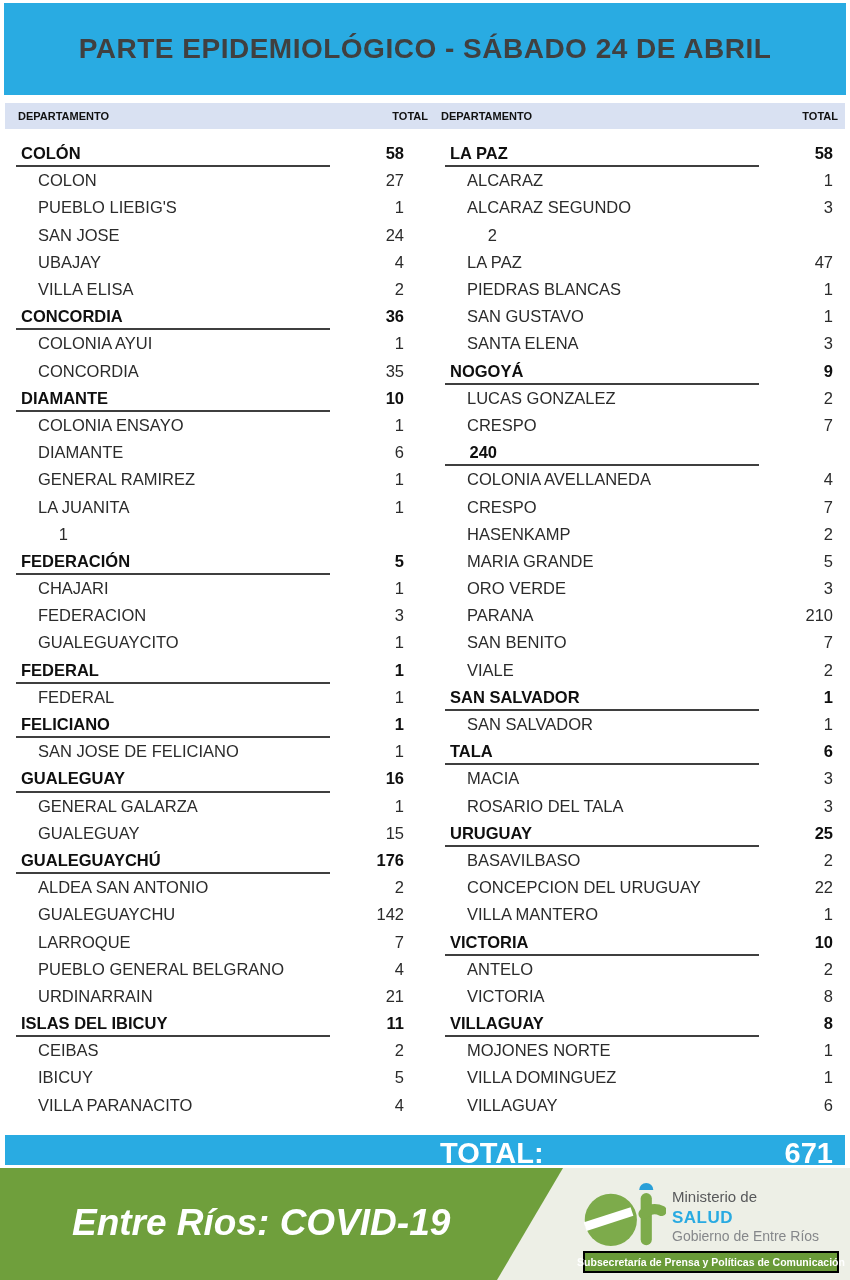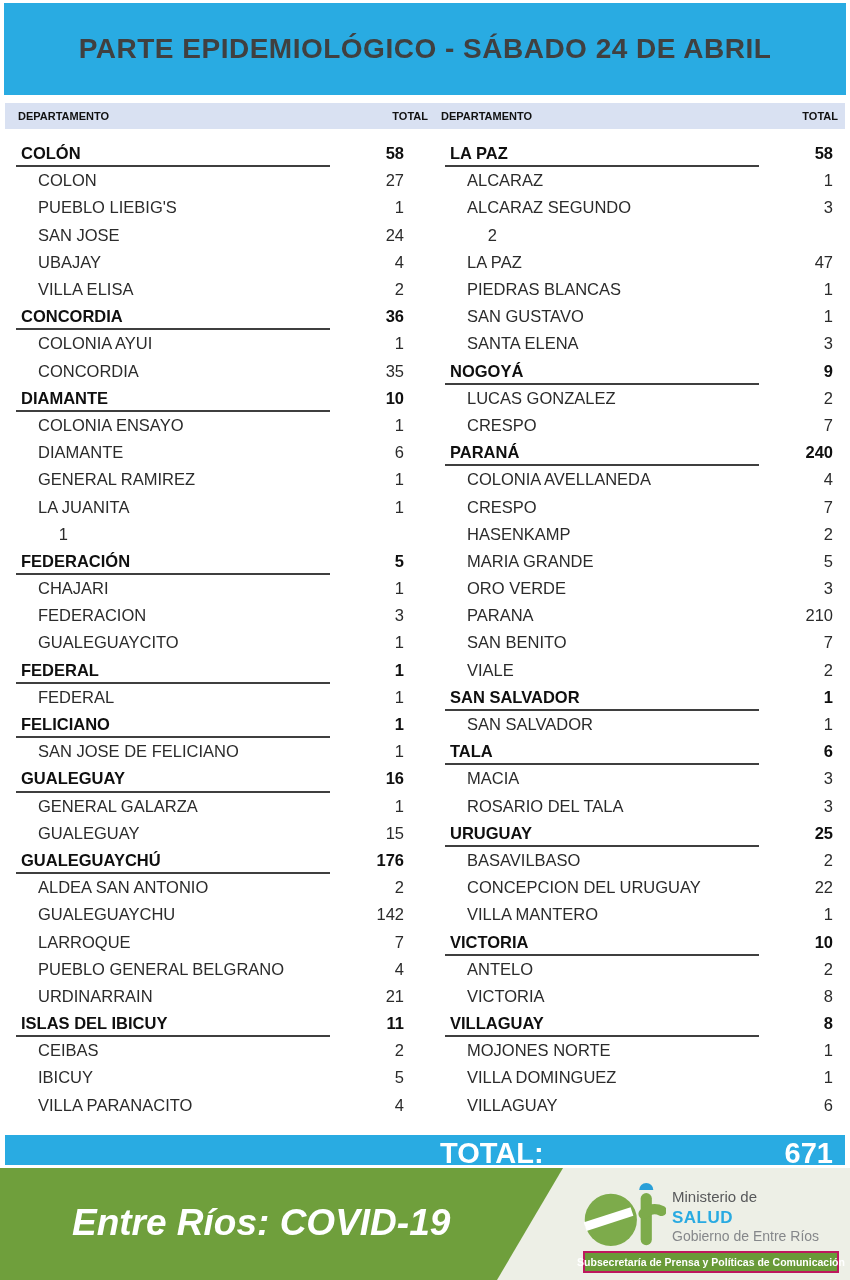--- a/index.html
+++ b/index.html
@@ -59,21 +59,21 @@
     position:absolute;left:72px;top:34px;color:#ffffff;
     font-size:37px;font-weight:bold;font-style:italic;white-space:nowrap;text-align:center;
   }
   .er-logo{position:absolute;left:584px;top:8px;width:82px;height:72px;}
   .ministry{position:absolute;left:672px;top:20px;line-height:1.25;}
   .ministry .m1{font-size:15px;color:#57585a;}
   .ministry .m2{font-size:17px;font-weight:bold;color:var(--salud-blue,#29aae1);letter-spacing:0.5px;}
   .ministry .m3{font-size:14px;color:#85878a;}
   .badge{
     position:absolute;left:583px;top:83px;width:256px;height:22px;
-    background:var(--badge-green,#699a38);border:2px solid #be185d;box-sizing:border-box;
+    background:var(--badge-green,#699a38);border:2px solid #000000;box-sizing:border-box;
     color:#ffffff;font-size:10.5px;font-weight:bold;
     display:flex;align-items:center;justify-content:center;white-space:nowrap;
   }
 </style>
 </head>
 <body>
 
 <div class="banner">
   <span class="title">PARTE EPIDEMIOLÓGICO - SÁBADO 24 DE ABRIL</span>
 </div>
@@ -272,21 +272,20 @@
     </div>
     <div class="row locality">
       <span class="name">LUCAS GONZALEZ</span>
       <span class="val">2</span>
     </div>
     <div class="row locality">
       <span class="name">CRESPO</span>
       <span class="val">7</span>
     </div>
     <div class="row department">
-      <span class="name">PARANÁ</span>
       <span class="val">240</span>
     </div>
     <div class="row locality">
       <span class="name">COLONIA AVELLANEDA</span>
       <span class="val">4</span>
     </div>
     <div class="row locality">
       <span class="name">CRESPO</span>
       <span class="val">7</span>
     </div>

